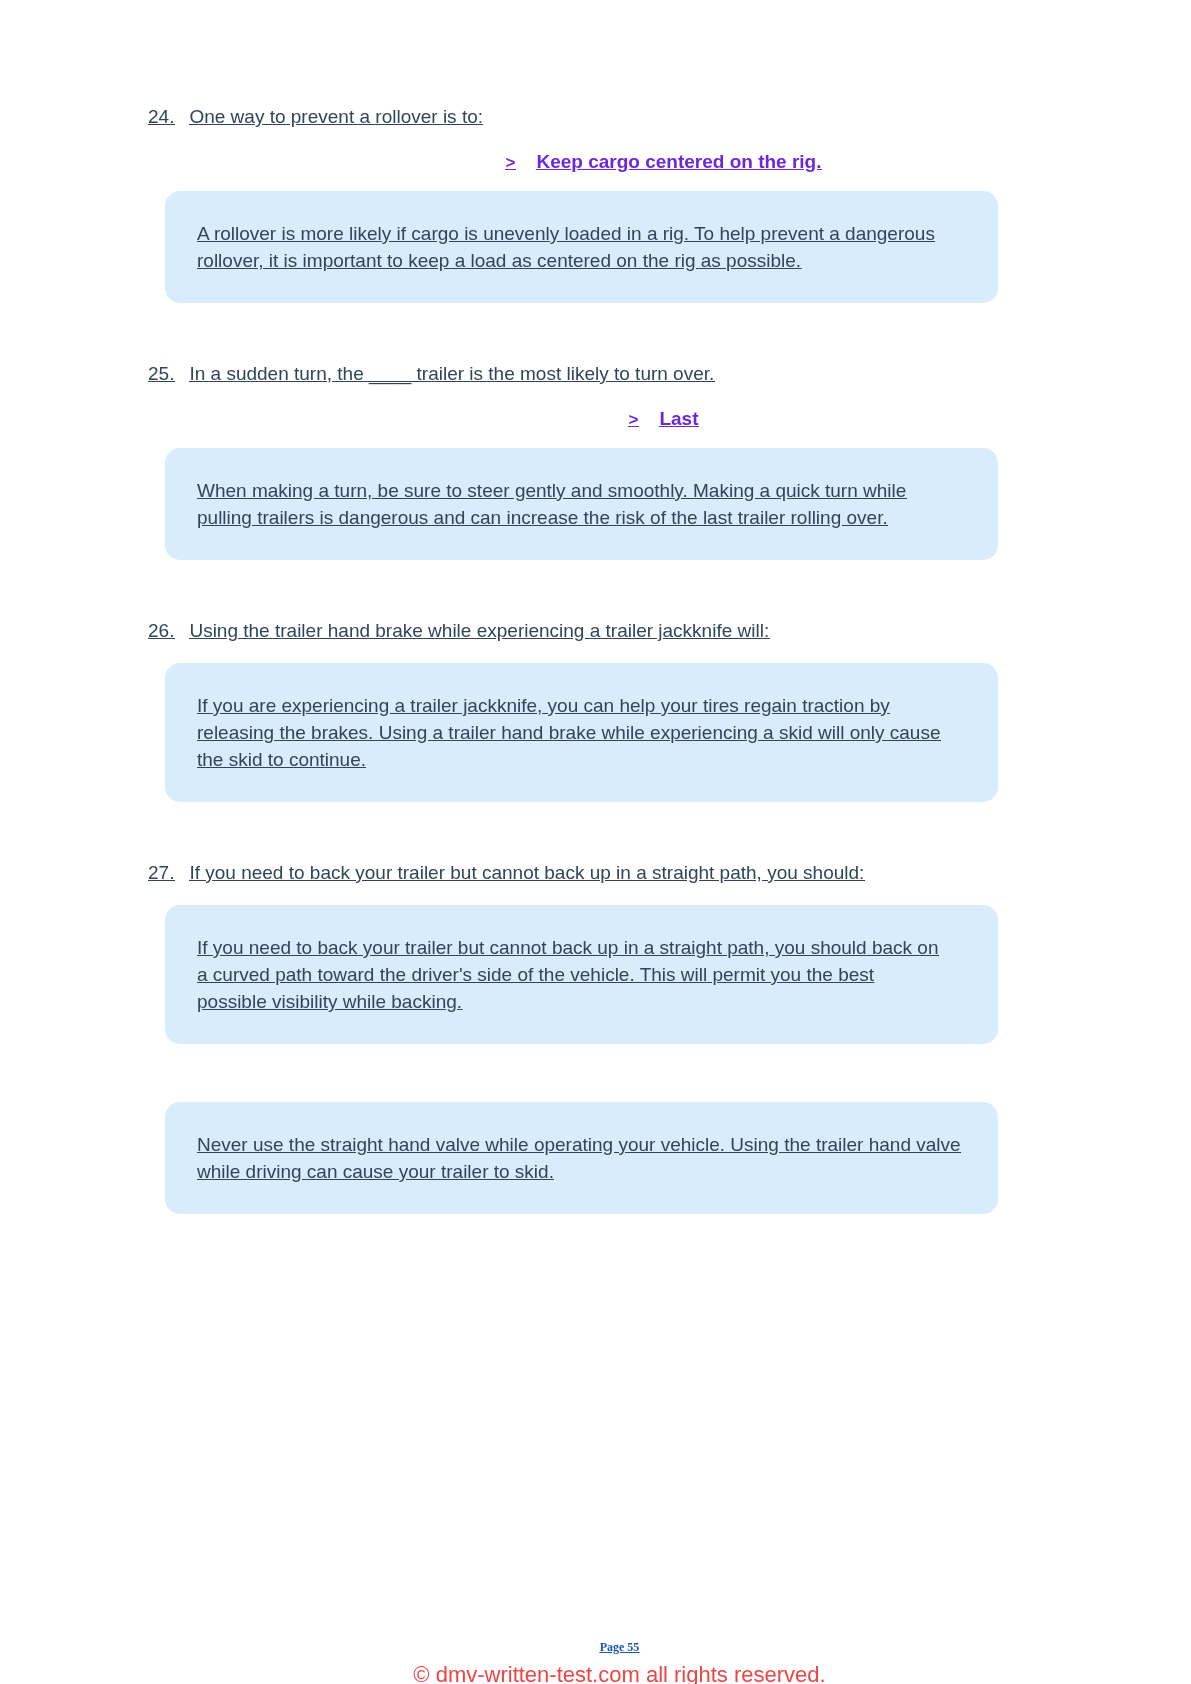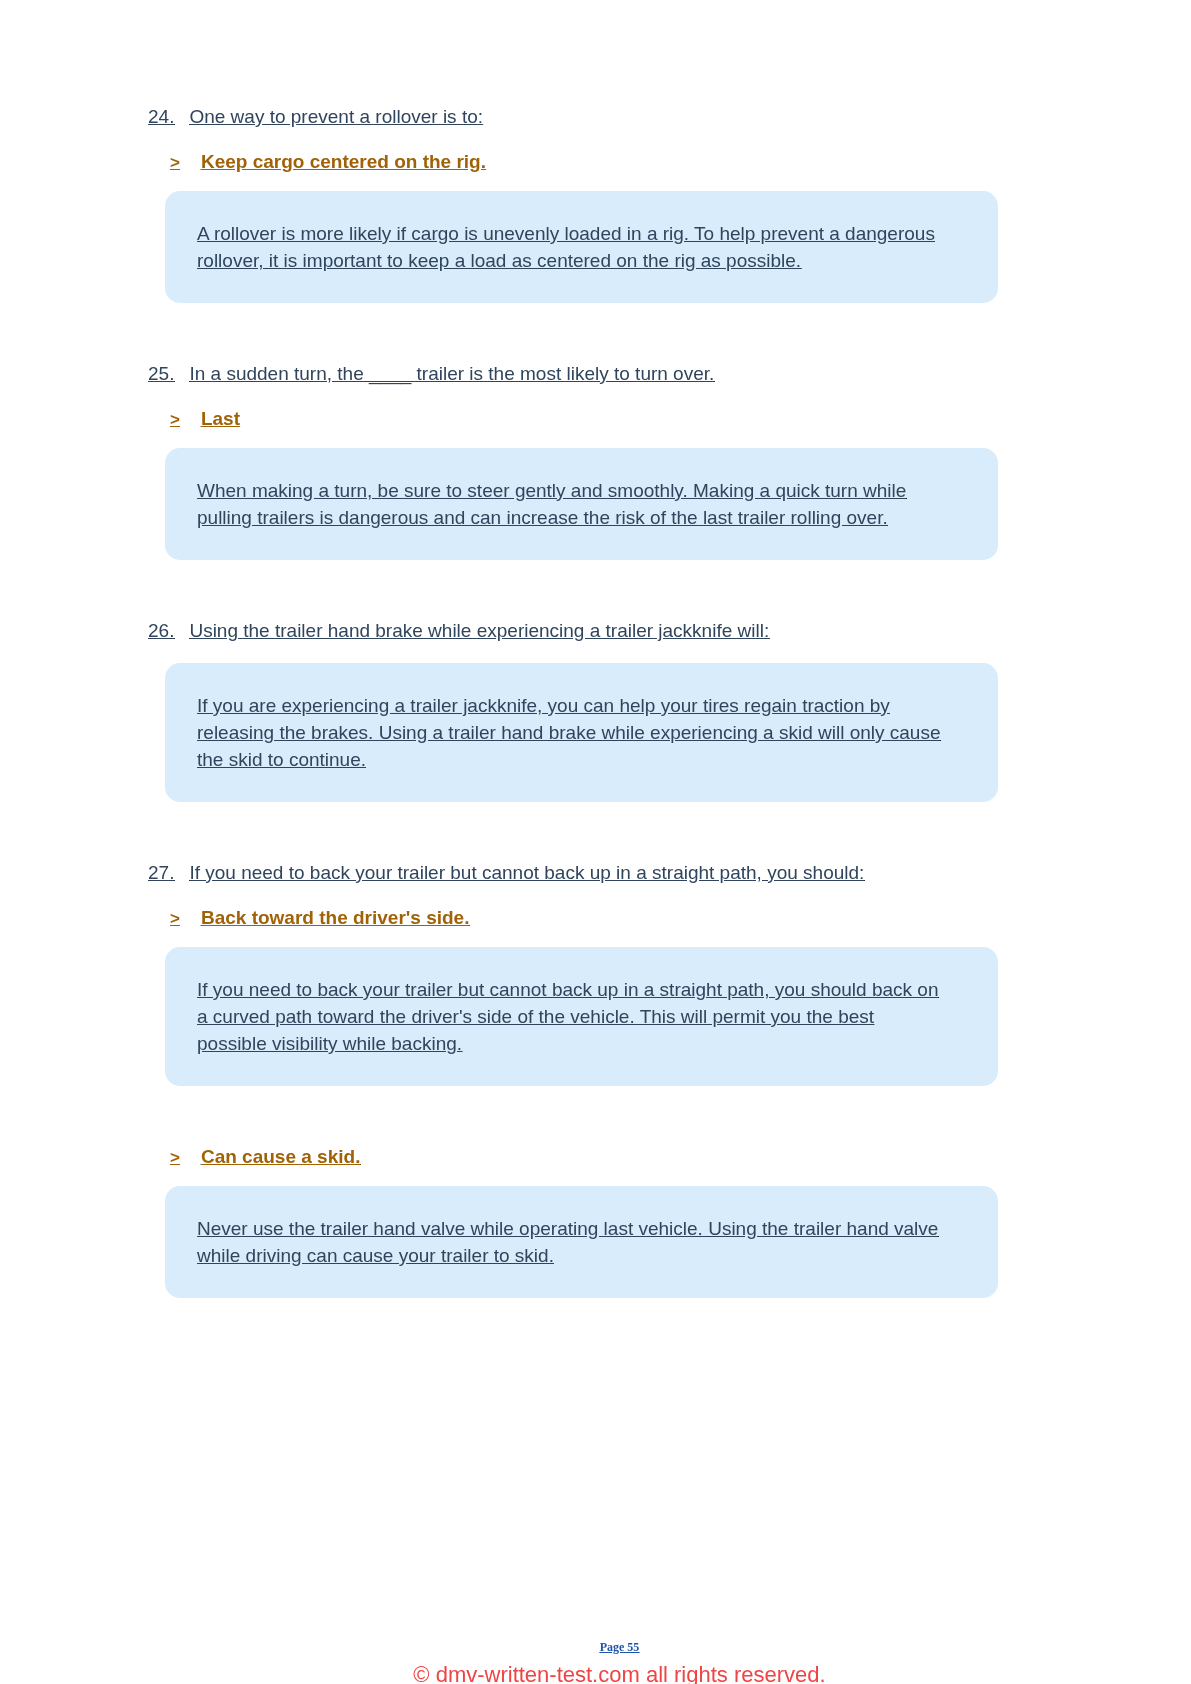--- a/index.html
+++ b/index.html
@@ -28,22 +28,23 @@
     line-height: 26px;
     color: #30455c;
     margin-bottom: 19px;
   }
   .q-num { margin-right: 7px; }
   .answer-line {
     margin-left: 30px;
     margin-bottom: 15px;
     font-size: 19px;
     line-height: 26px;
-    color: #a16207;
+    color: #6d28d9;
     font-weight: bold;
+    text-align: center;
   }
   .answer-marker {
     font-size: 17px;
     margin-right: 13px;
     font-weight: bold;
   }
   .explanation-box {
     margin-left: 33px;
     width: 833px;
     background: #d8ecfb;
@@ -117,36 +118,30 @@
         <p class="explanation-text">If you are experiencing a trailer jackknife, you can help your tires regain traction by
 releasing the brakes. Using a trailer hand brake while experiencing a skid will only cause
 the skid to continue.</p>
       </div>
     </section>
 
     <section class="question-block">
       <div class="question-line">
         <span class="q-num">27.</span><span class="q-text">If you need to back your trailer but cannot back up in a straight path, you should:</span>
       </div>
-      <div class="answer-line">
-        <span class="answer-marker">&gt;</span><span class="answer-text">Back toward the driver's side.</span>
-      </div>
       <div class="explanation-box">
         <p class="explanation-text">If you need to back your trailer but cannot back up in a straight path, you should back on
 a curved path toward the driver's side of the vehicle. This will permit you the best
 possible visibility while backing.</p>
       </div>
     </section>
 
     <section class="question-block">
-      <div class="answer-line">
-        <span class="answer-marker">&gt;</span><span class="answer-text">Can cause a skid.</span>
-      </div>
       <div class="explanation-box">
-        <p class="explanation-text">Never use the trailer hand valve while operating last vehicle. Using the trailer hand valve
+        <p class="explanation-text">Never use the straight hand valve while operating your vehicle. Using the trailer hand valve
 while driving can cause your trailer to skid.</p>
       </div>
     </section>
 
   </main>
 
   <footer class="page-footer">
     <div class="page-number">Page 55</div>
     <div class="copyright">© dmv-written-test.com all rights reserved.</div>
   </footer>

